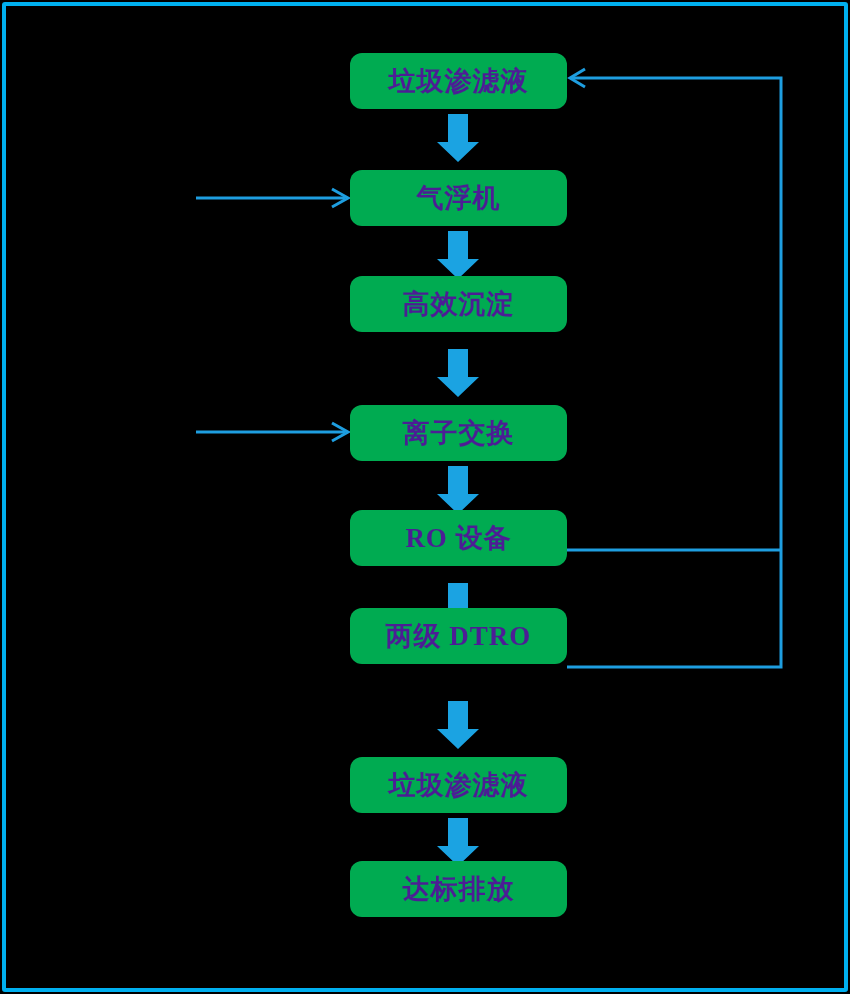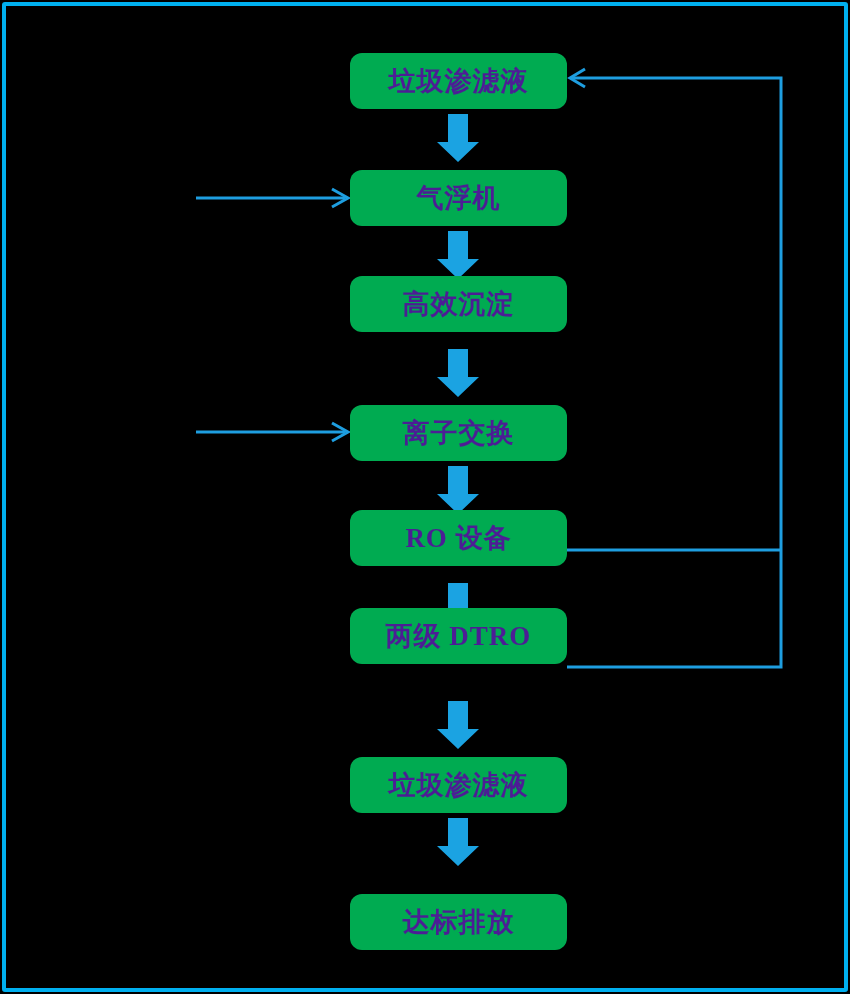--- a/index.html
+++ b/index.html
@@ -45,21 +45,21 @@
     letter-spacing: 1px;
     white-space: pre;
   }
   .n0 { top: 53px; }
   .n1 { top: 170px; text-align: right; }
   .n2 { top: 276px; }
   .n3 { top: 405px; }
   .n4 { top: 510px; }
   .n5 { top: 608px; }
   .n6 { top: 757px; }
-  .n7 { top: 894px; }
+  .n7 { top: 861px; }
 </style>
 </head>
 <body>
 
 <div class="canvas">
 
   <svg class="connector-layer" width="850" height="994" viewBox="0 0 850 994">
 
     <g fill="#1BA3E2">
       <polygon points="448,114 468,114 468,142 479,142 458,162 437,142 448,142"></polygon>

